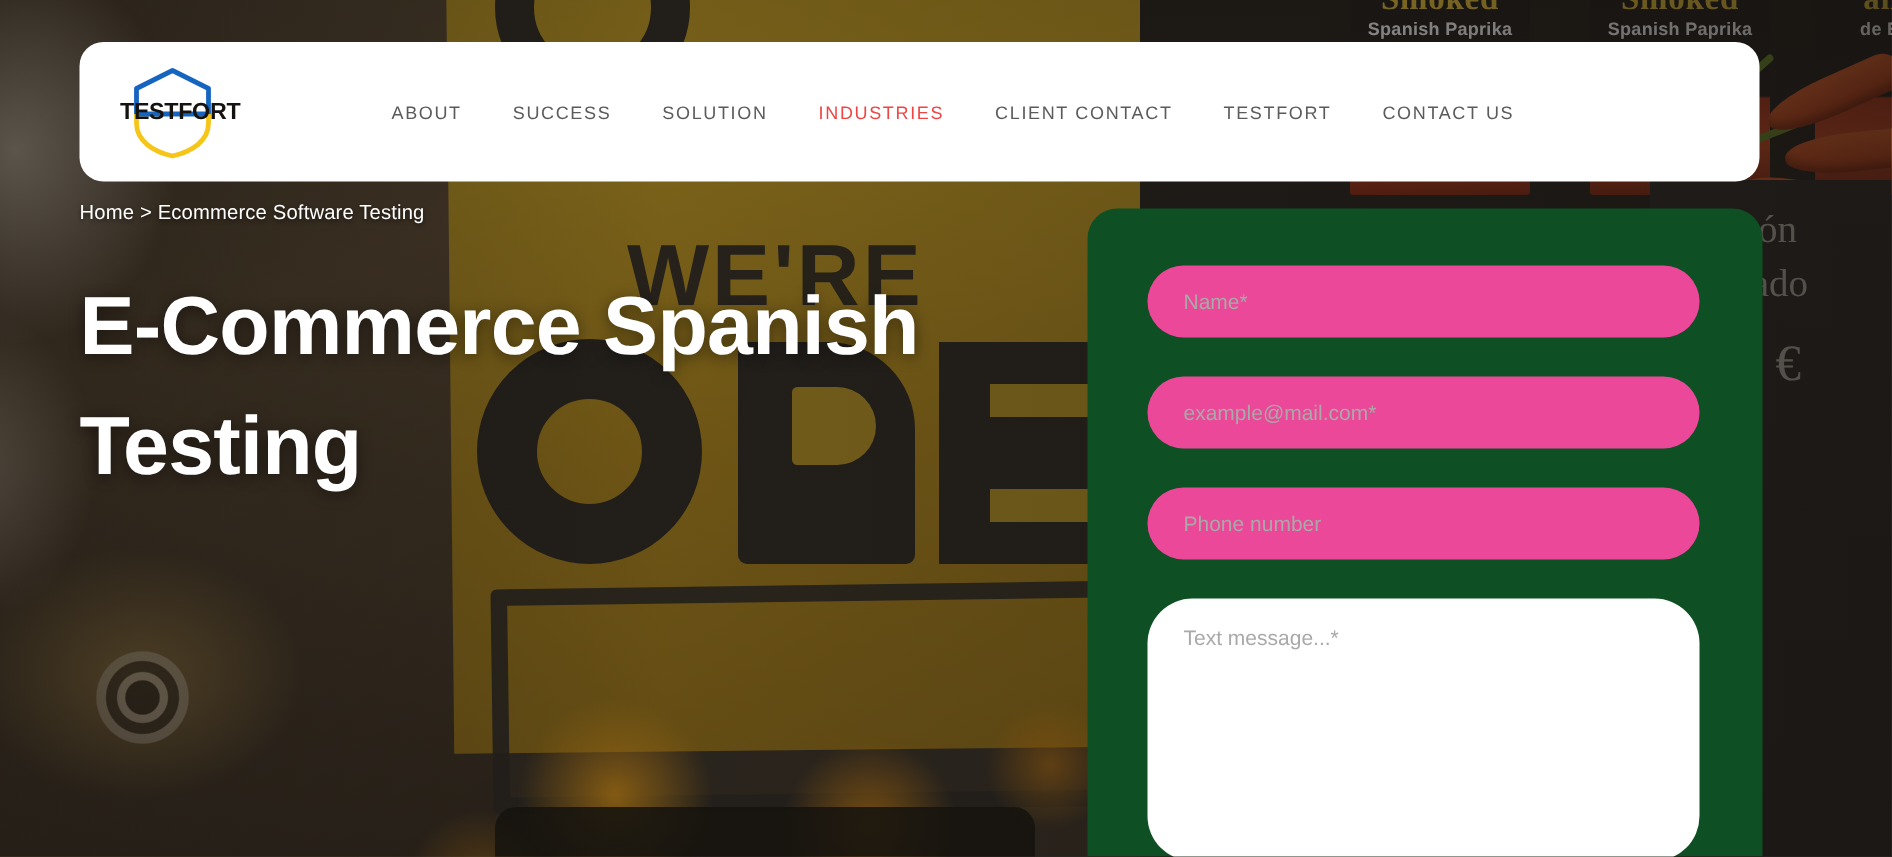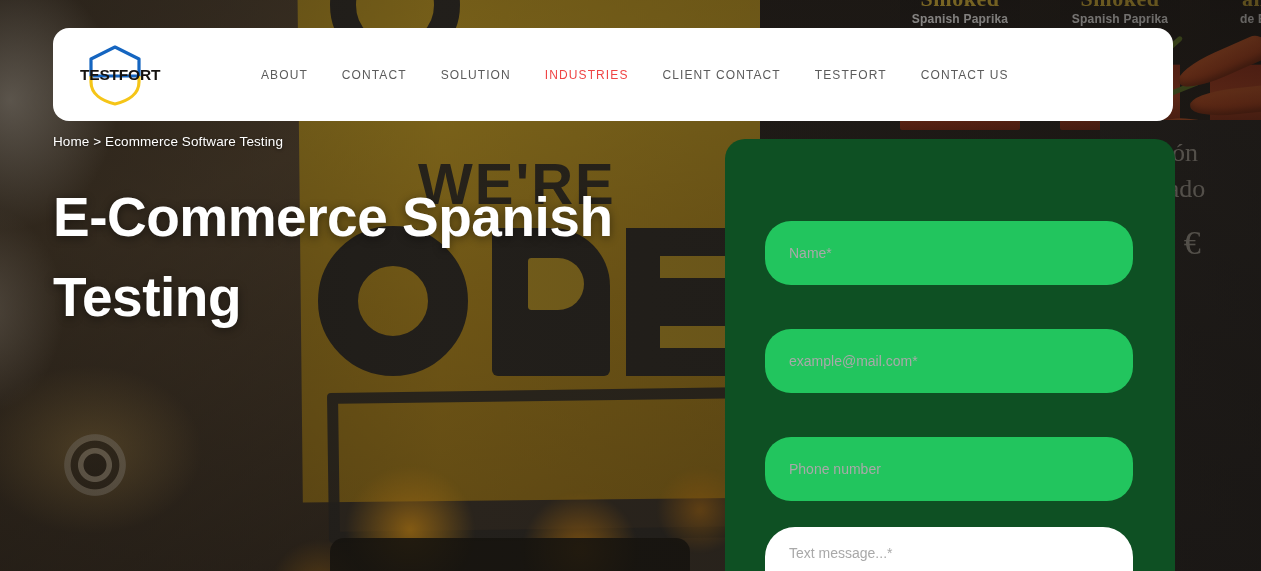--- a/index.html
+++ b/index.html
@@ -277,32 +277,31 @@
     position: absolute;
     left: 725px; top: 139px;
     width: 450px; height: 432px;
     background: #0e5023;
     border-radius: 20px 20px 0 0;
     padding: 38px 40px 0 40px;
   }
 
   .field {
     width: 368px;
-    height: 64px;
-    background: #22c55e;
+    height: 48px;
+    background: #ec4899;
     border: none;
     border-radius: 26px;
     padding: 0 24px;
     font-size: 14px;
     font-family: "Liberation Sans", sans-serif;
     color: #333;
     outline: none;
     display: block;
     margin-bottom: 26px;
-    margin-top: 44px;
   }
   .field::placeholder { color: #a9a9a9; }
 
   .field-area {
     width: 368px;
     height: 175px;
     background: #ffffff;
     border: none;
     border-radius: 30px;
     padding: 18px 24px;
@@ -378,21 +377,21 @@
     <div class="logo-wrap">
       <svg class="logo-shield" width="62" height="62" viewBox="0 0 62 62">
         <path d="M31 3 L55 15 L55 32 L31 32 L7 32 L7 15 Z" fill="none" stroke="#1565C0" stroke-width="3.2" stroke-linejoin="round"></path>
         <path d="M7 32 L7 38 C7 50 18 57 31 60 C44 57 55 50 55 38 L55 32" fill="none" stroke="#F5C518" stroke-width="3.2" stroke-linejoin="round"></path>
       </svg>
       <div class="logo-text">TESTFORT</div>
     </div>
 
     <div class="nav">
       <a class="nav-item" href="#">ABOUT</a>
-      <a class="nav-item" href="#">CONTACT</a>
+      <a class="nav-item" href="#">SUCCESS</a>
       <a class="nav-item" href="#">SOLUTION</a>
       <a class="nav-item active" href="#">INDUSTRIES</a>
       <a class="nav-item" href="#">CLIENT CONTACT</a>
       <a class="nav-item" href="#">TESTFORT</a>
       <a class="nav-item" href="#">CONTACT US</a>
     </div>
   </div>
 
   <div class="breadcrumb">Home &gt; Ecommerce Software Testing</div>
   <h1 class="hero-title">E-Commerce Spanish Testing</h1>

